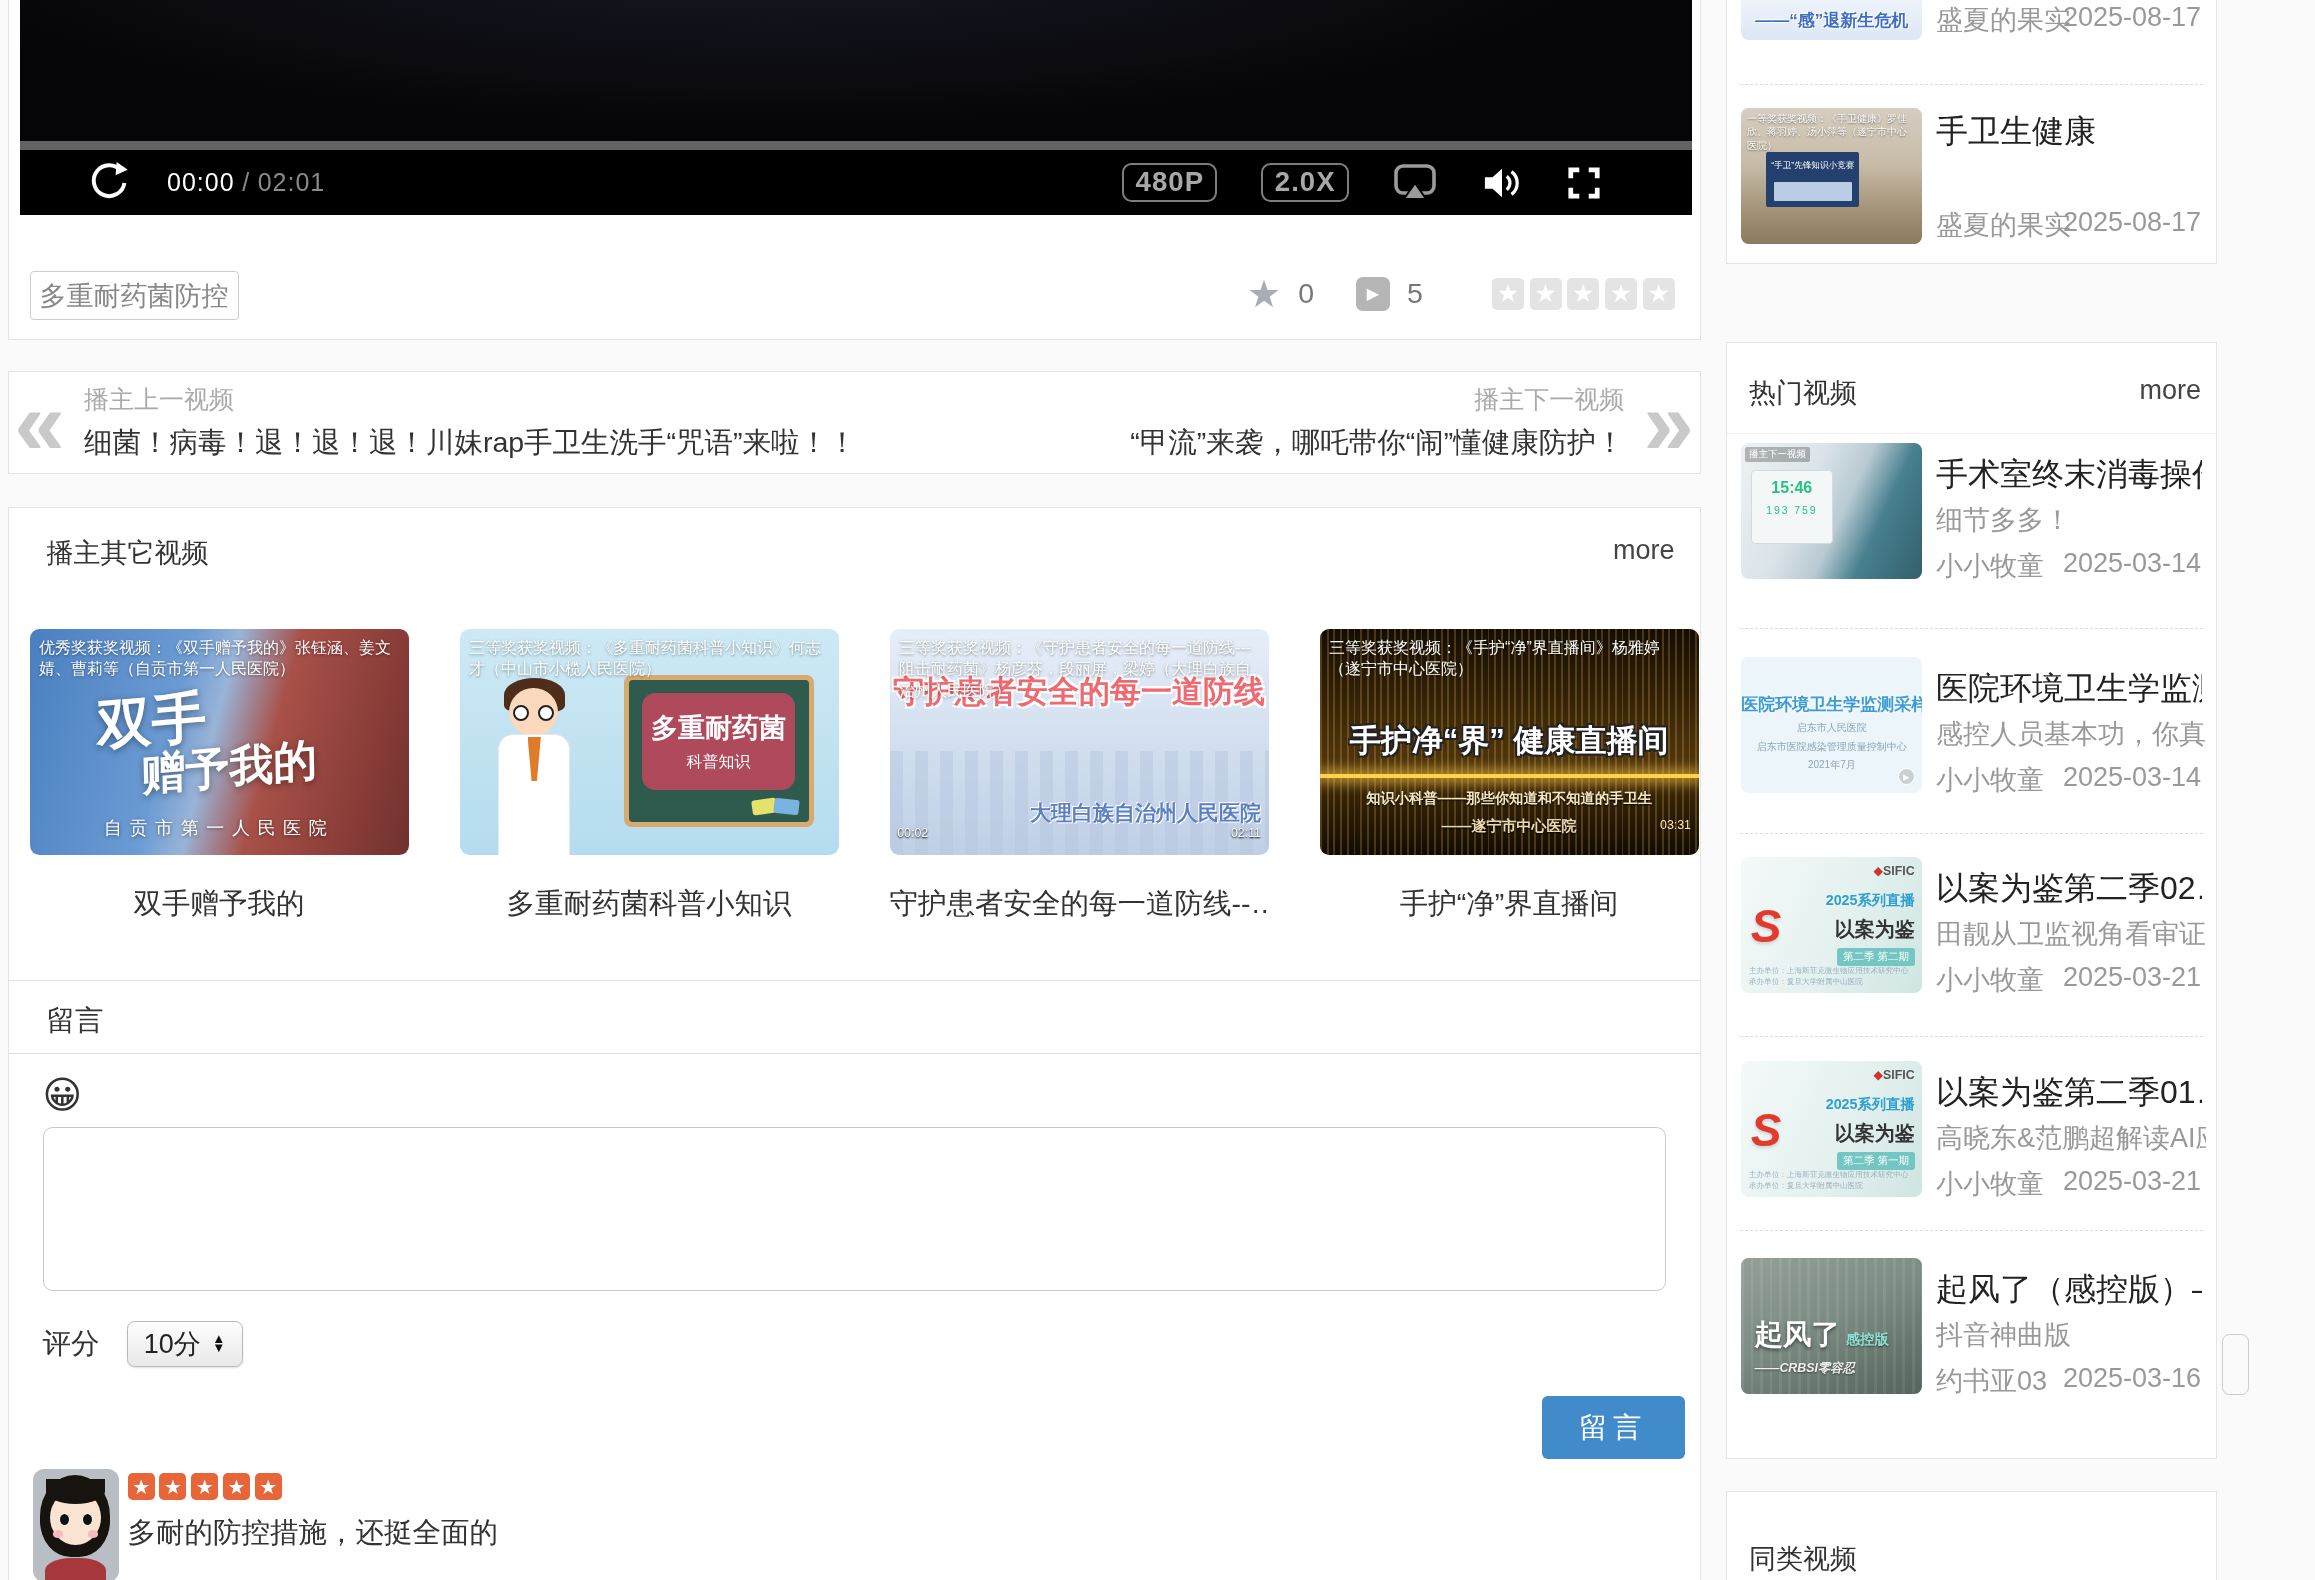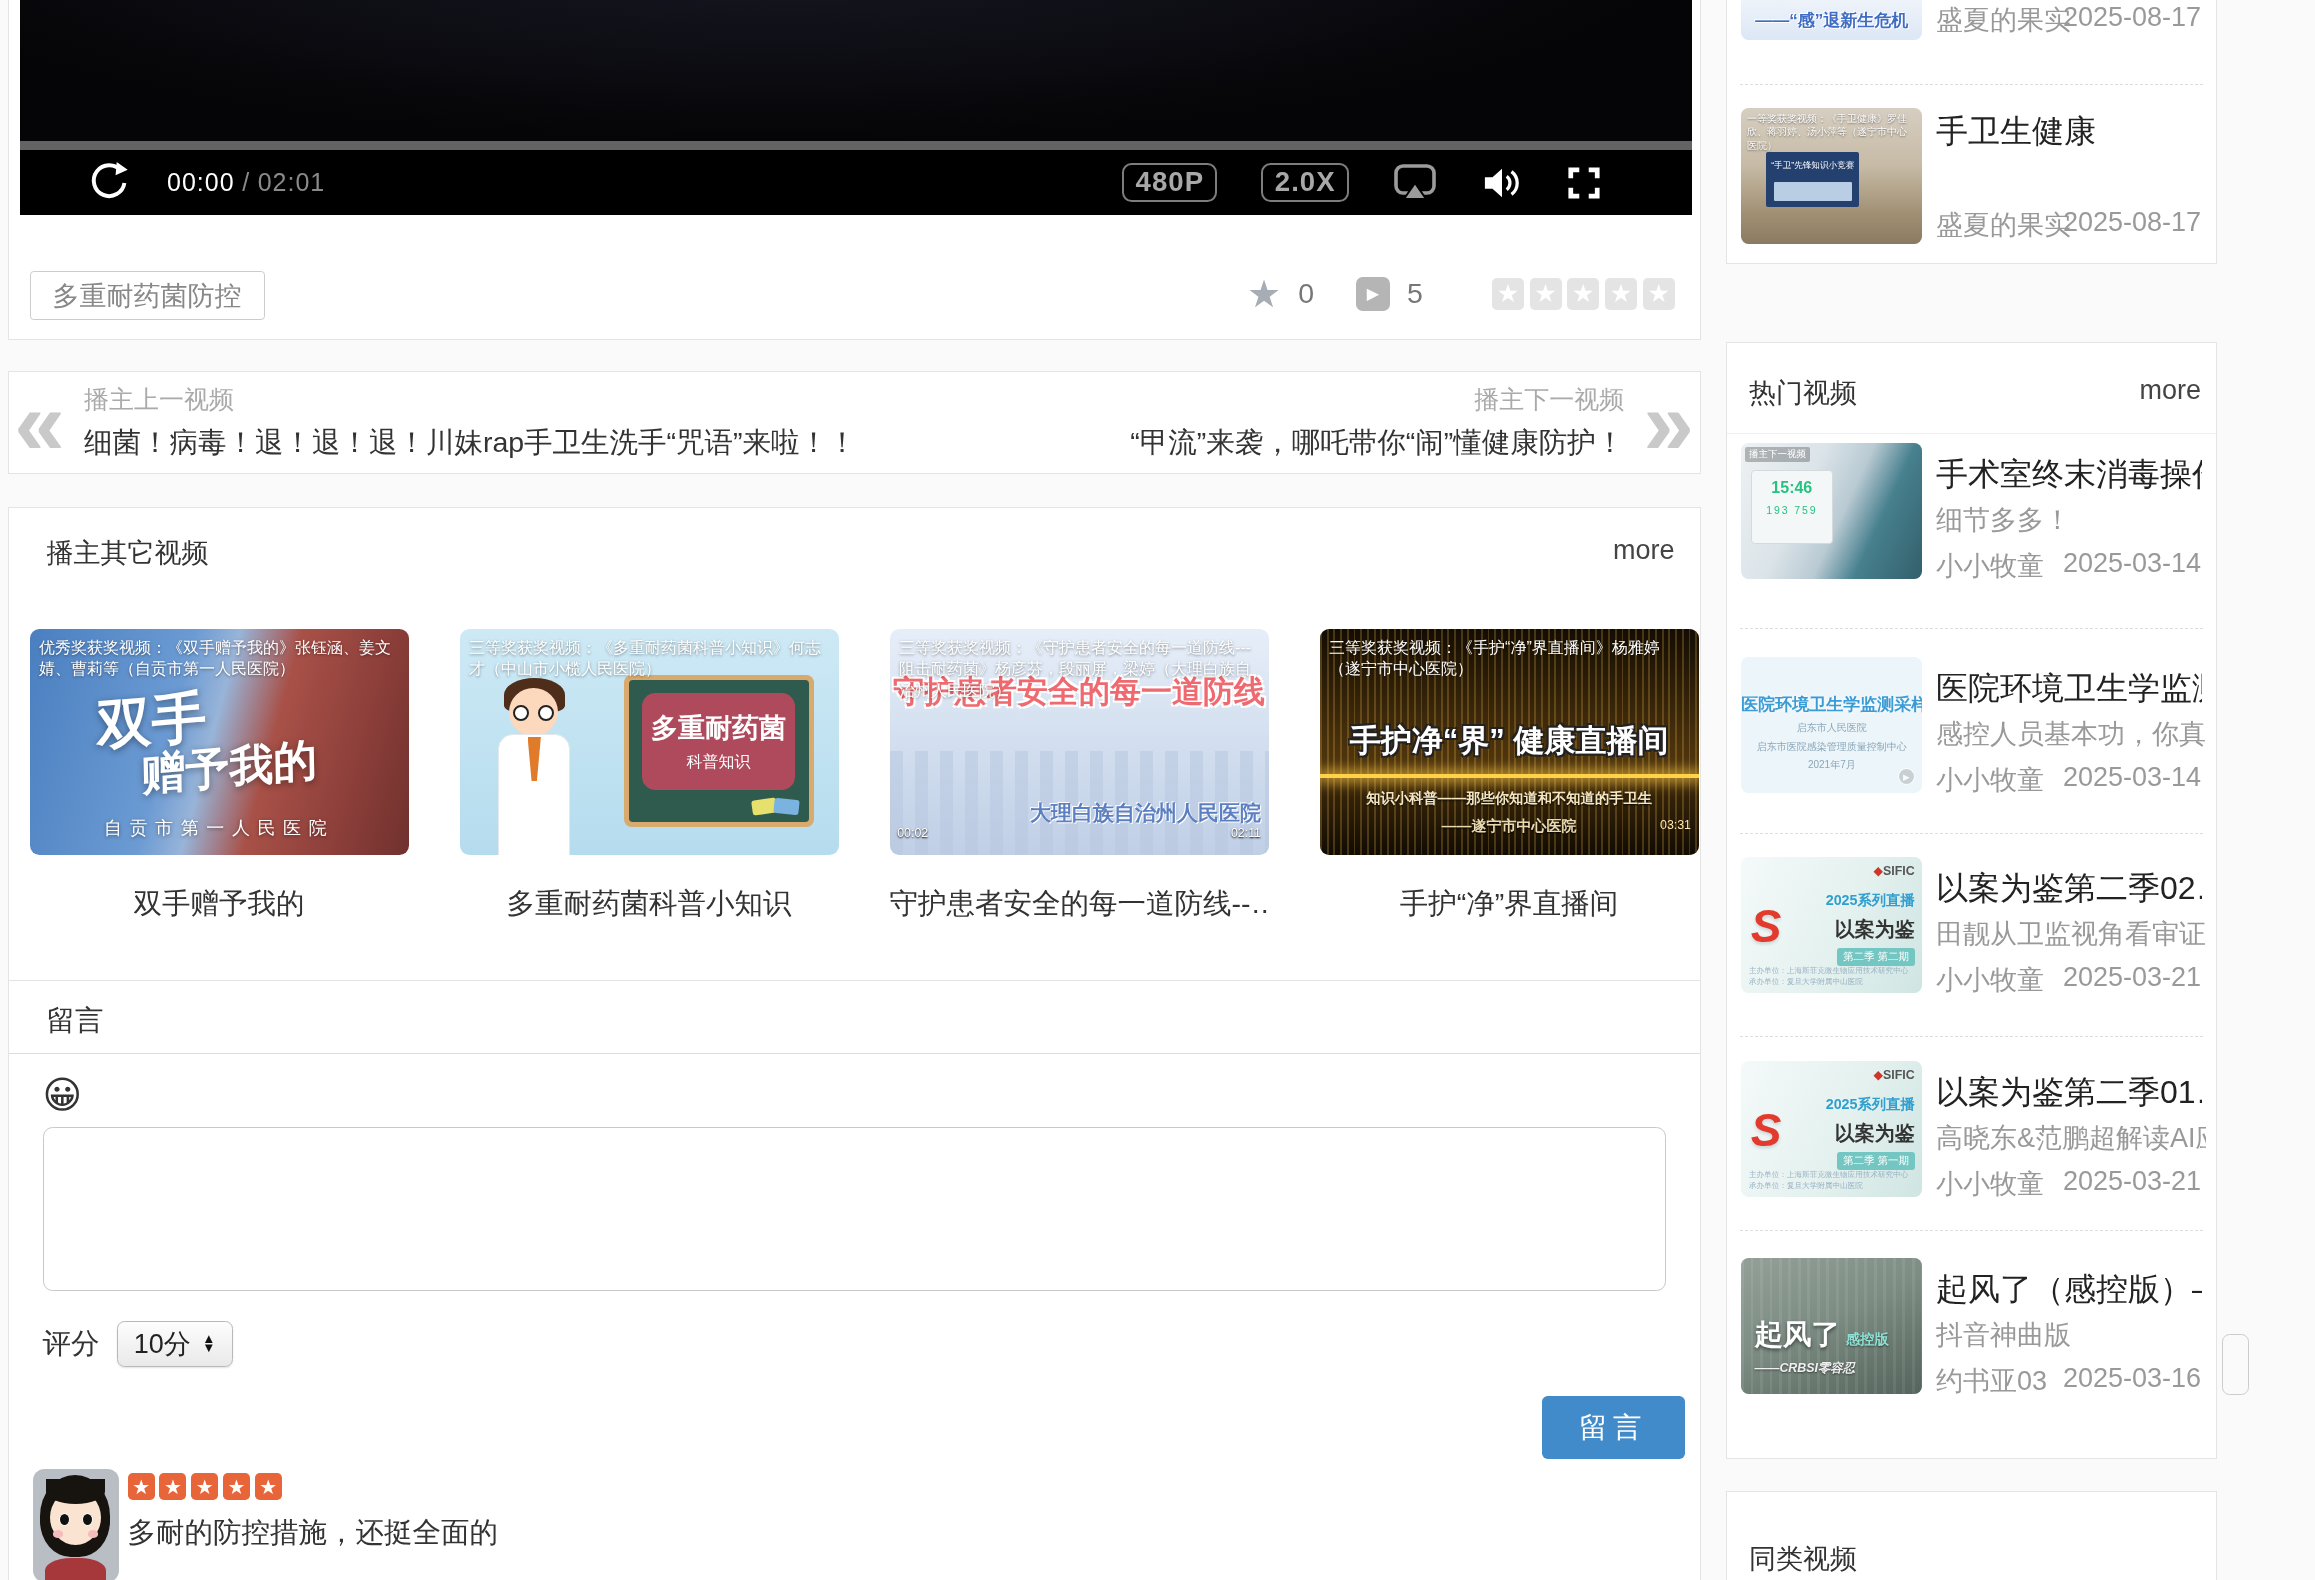--- a/index.html
+++ b/index.html
@@ -21,21 +21,21 @@
   .ctl-time .sep { margin:0 7.6px; color:#8a8a8a; }
   .ctl-right { margin-left:auto; display:flex; align-items:center; gap:44px; }
   .chip { border:2.9px solid #7d7d7d; border-radius:9.5px; color:#a8a8a8; font-weight:bold;
           font-size:27.6px; padding:1.9px 11.4px; letter-spacing:1px; line-height:1.1; }
   .icon-btn { display:flex; align-items:center; justify-content:center; }
 
   
   .tag-row { position:absolute; left:0; top:271px; width:100%; height:53px; }
   .tag-box { position:absolute; left:21px; top:0; min-width:204px; height:49px; border:1px solid #ccc;
              border-radius:3.8px; color:#888; font-size:27px; display:flex; align-items:center;
-             justify-content:center; padding:0 22px; background:#fff;font-family:Liberation Mono, monospace; }
+             justify-content:center; padding:0 9px; background:#fff;font-family:Liberation Mono, monospace; }
   .stats { position:absolute; right:25px; top:3.8px; display:flex; align-items:center; gap:17px; }
   .fav-star { font-size:38px; color:#a7adb4; line-height:1; }
   .stat-num { font-size:28.5px; color:#777; margin-right:25px; }
   .play-badge { width:34px; height:34px; background:#b5b5b5; border-radius:6.7px; display:flex;
                 align-items:center; justify-content:center; color:#fff; font-size:16px; }
   .rate-badges { display:flex; gap:5.7px; margin-left:27px; }
   .rate-badge { width:32px; height:32px; background:#e4e4e4; border-radius:4.8px; display:flex;
                 align-items:center; justify-content:center; color:#fff; font-size:25px; }
 
   
@@ -113,21 +113,21 @@
 
   
   #comments-card { left:7.6px; top:980px; width:1693px; height:666px; }
   .cm-title { position:absolute; left:38px; top:21px; font-size:28.5px; color:#333; }
   .cm-divider { position:absolute; left:0; top:72px; width:100%; border-top:1px solid #ddd; }
   .cm-emoji { position:absolute; left:34px; top:95px; font-size:38px; line-height:1;
               font-family:"DejaVu Sans",sans-serif; }
   .cm-textarea { position:absolute; left:34px; top:146px; width:1623px; height:164px; border:1px solid #c9c9c9;
                  border-radius:9.5px; resize:none; font-size:27px; padding:13.3px 17px; outline:none;
                  font-family:"Liberation Sans","DejaVu Sans",sans-serif; }
-  .score-row { position:absolute; left:34px; top:340px; display:flex; align-items:center; gap:17px; }
+  .score-row { position:absolute; left:34px; top:340px; display:flex; align-items:center; gap:27px; }
   .score-label { font-size:28.5px; color:#333; }
   .select-box { width:116px; height:46px; border:1px solid #b9b9b9; border-radius:7.6px;
                 background:linear-gradient(#fdfdfd,#e9e9e9); display:flex; align-items:center;
                 justify-content:center; gap:11.4px; font-size:27px; color:#222;
                 box-shadow:0 1px 1.9px rgba(0,0,0,.12); }
   .sel-arrows { display:flex; flex-direction:column; line-height:8.6px; font-size:13.3px; color:#111; }
   .submit-btn { position:absolute; left:1533px; top:415px; width:143px; height:63px; background:#428bca;
                 color:#fff; font-size:28.5px; border:none; border-radius:5.7px; display:flex;
                 align-items:center; justify-content:center; letter-spacing:5.7px; }
   .avatar { position:absolute; left:24px; top:488px; width:86px; height:113px; background:#b9bec4;

